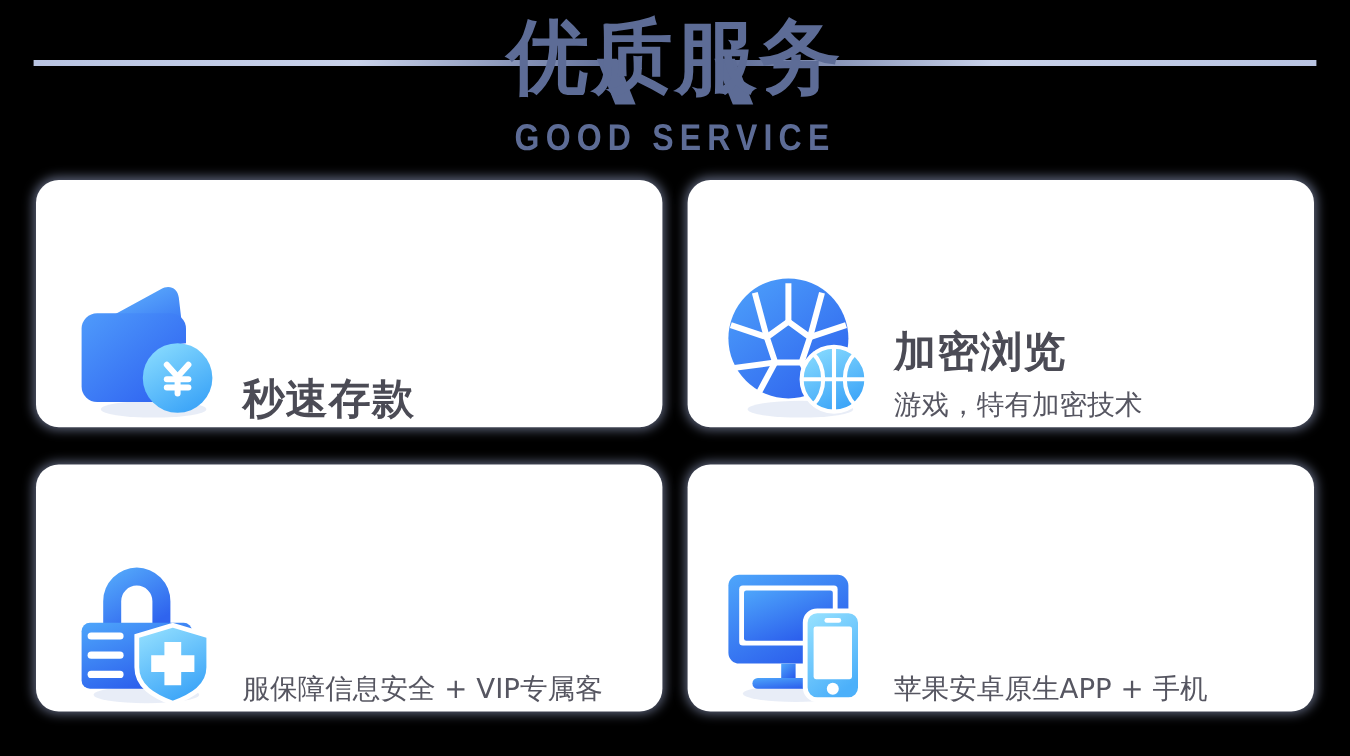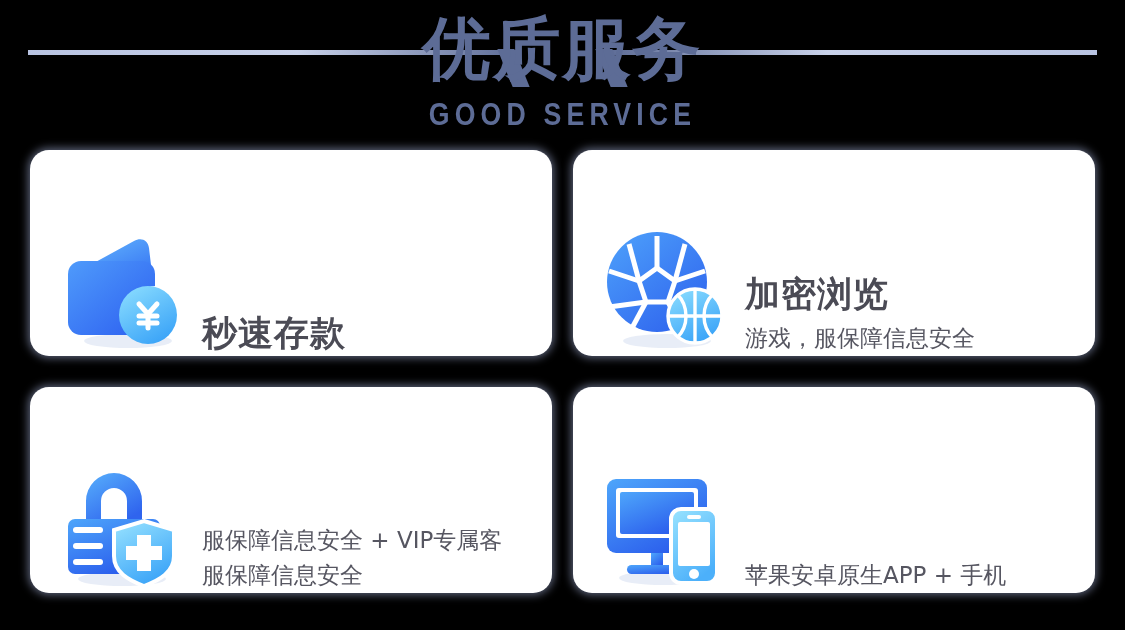--- a/index.html
+++ b/index.html
@@ -172,21 +172,21 @@
           <path d="M96 65 L96 119"></path>
           <path d="M69 92 L123 92"></path>
           <path d="M78 70 C90 82 90 102 78 114"></path>
           <path d="M114 70 C102 82 102 102 114 114"></path>
         </g>
       </svg>
     </div>
     <div class="card-text">
       <div class="card-title">加密浏览</div>
       <div class="card-desc">
-        <div>游戏，服保障信息安全</div>
+        <div>游戏，特有加密技术</div>
       </div>
     </div>
   </div>
 
   <div class="card">
     <div class="icon-wrap">
       <svg viewBox="0 0 132 132" xmlns="http://www.w3.org/2000/svg">
         <defs>
           <linearGradient id="g3" x1="0" y1="0" x2="0.7" y2="1">
             <stop offset="0" stop-color="#58b0fc"></stop>
@@ -209,21 +209,20 @@
           <rect x="17" y="82" width="30" height="6" rx="3"></rect>
           <rect x="17" y="98" width="30" height="6" rx="3"></rect>
         </g>
         <path d="M88 60 L118 69 V95 c0 16-14 24-30 30 -16-6-30-14-30-30 V69 Z" fill="url(#g3c)" stroke="#ffffff" stroke-width="4"></path>
         <path d="M81 74 h14 v11 h11 v14 h-11 v11 h-14 v-11 h-11 v-14 h11 Z" fill="#ffffff"></path>
       </svg>
     </div>
     <div class="card-text">
       <div class="card-desc">
         <div>服保障信息安全 + VIP专属客</div>
-        <div>服保障信息安全</div>
       </div>
     </div>
   </div>
 
   <div class="card">
     <div class="icon-wrap">
       <svg viewBox="0 0 132 132" xmlns="http://www.w3.org/2000/svg">
         <defs>
           <linearGradient id="g4" x1="0" y1="0" x2="0.7" y2="1">
             <stop offset="0" stop-color="#4ea6fb"></stop>

